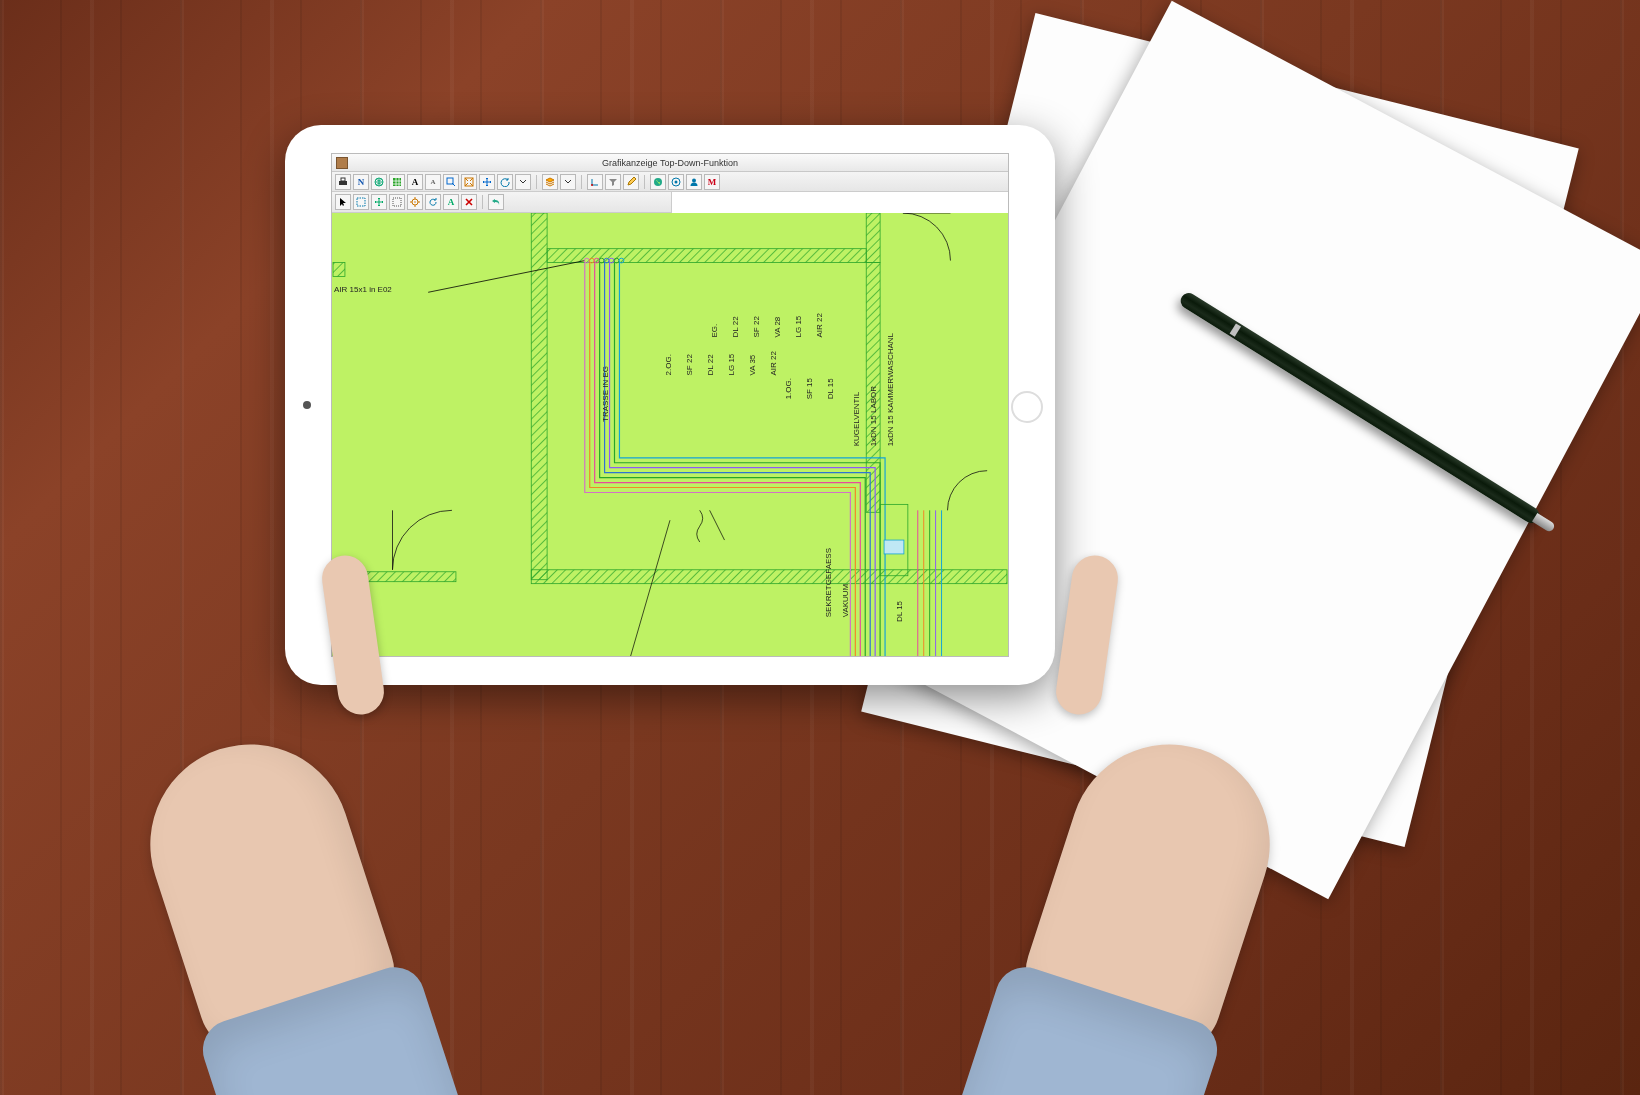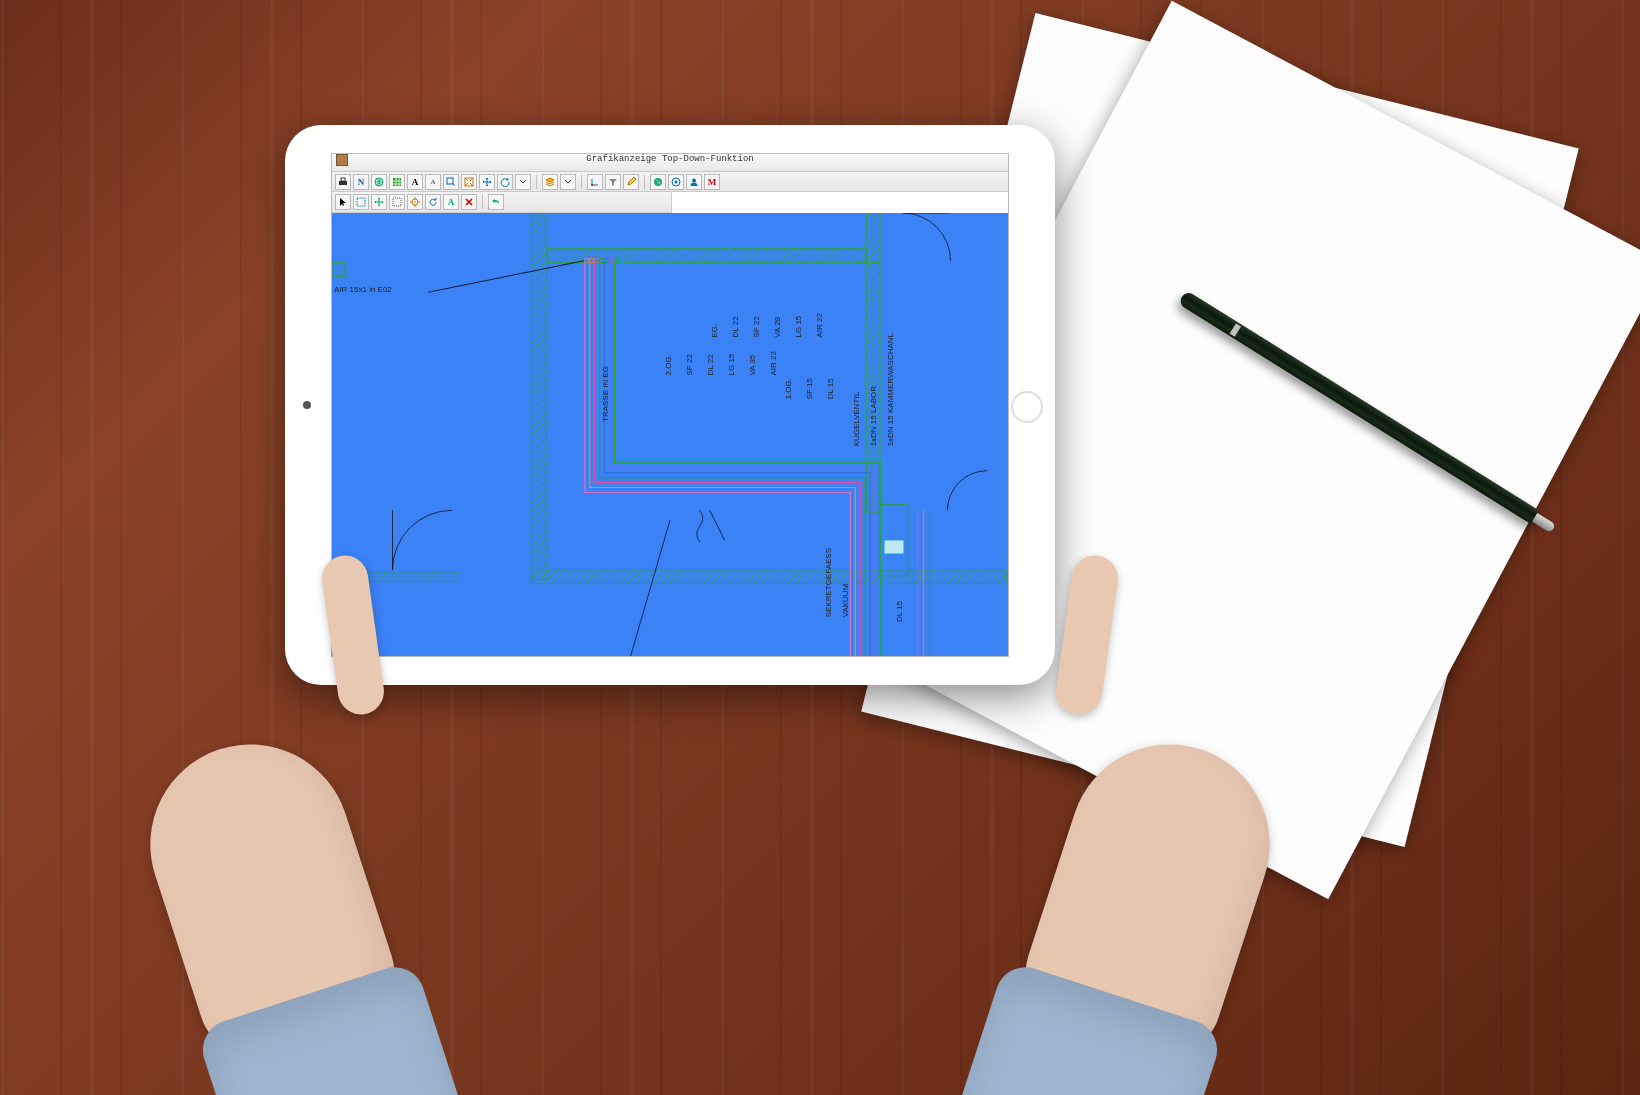--- a/index.html
+++ b/index.html
@@ -153,26 +153,26 @@
     border: 1px solid #bbb;
     background: #fff;
     overflow: hidden;
   }
 
   
   .titlebar {
     height: 18px;
     border-bottom: 1px solid #c8c8c8;
     display: flex;
+    align-items: center;
     font-size: 9px;
     color: #333;
     padding: 0 4px;
     background: linear-gradient(#fafafa, #e8e8e8);
     position: relative;
-    font-family: Liberation Mono, monospace;
   }
   .titlebar .appicon {
     width: 12px;
     height: 12px;
     margin-right: 4px;
     background: #b07d4a;
     border: 1px solid #7a5530;
   }
   .titlebar .title {
     position: absolute;
@@ -215,21 +215,21 @@
     border-top: none;
     border-left: none;
     background: linear-gradient(#f4f4f4,#e6e6e6);
   }
 
   
   .canvas {
     position: relative;
     width: 100%;
     height: calc(100% - 58px);
-    background: #3b82f6;
+    background: #bef264;
     overflow: hidden;
   }
   .canvas svg { position: absolute; inset: 0; width: 100%; height: 100%; }
 
   .dlabel {
     position: absolute;
     font-size: 8px;
     color: #222;
     white-space: nowrap;
   }

